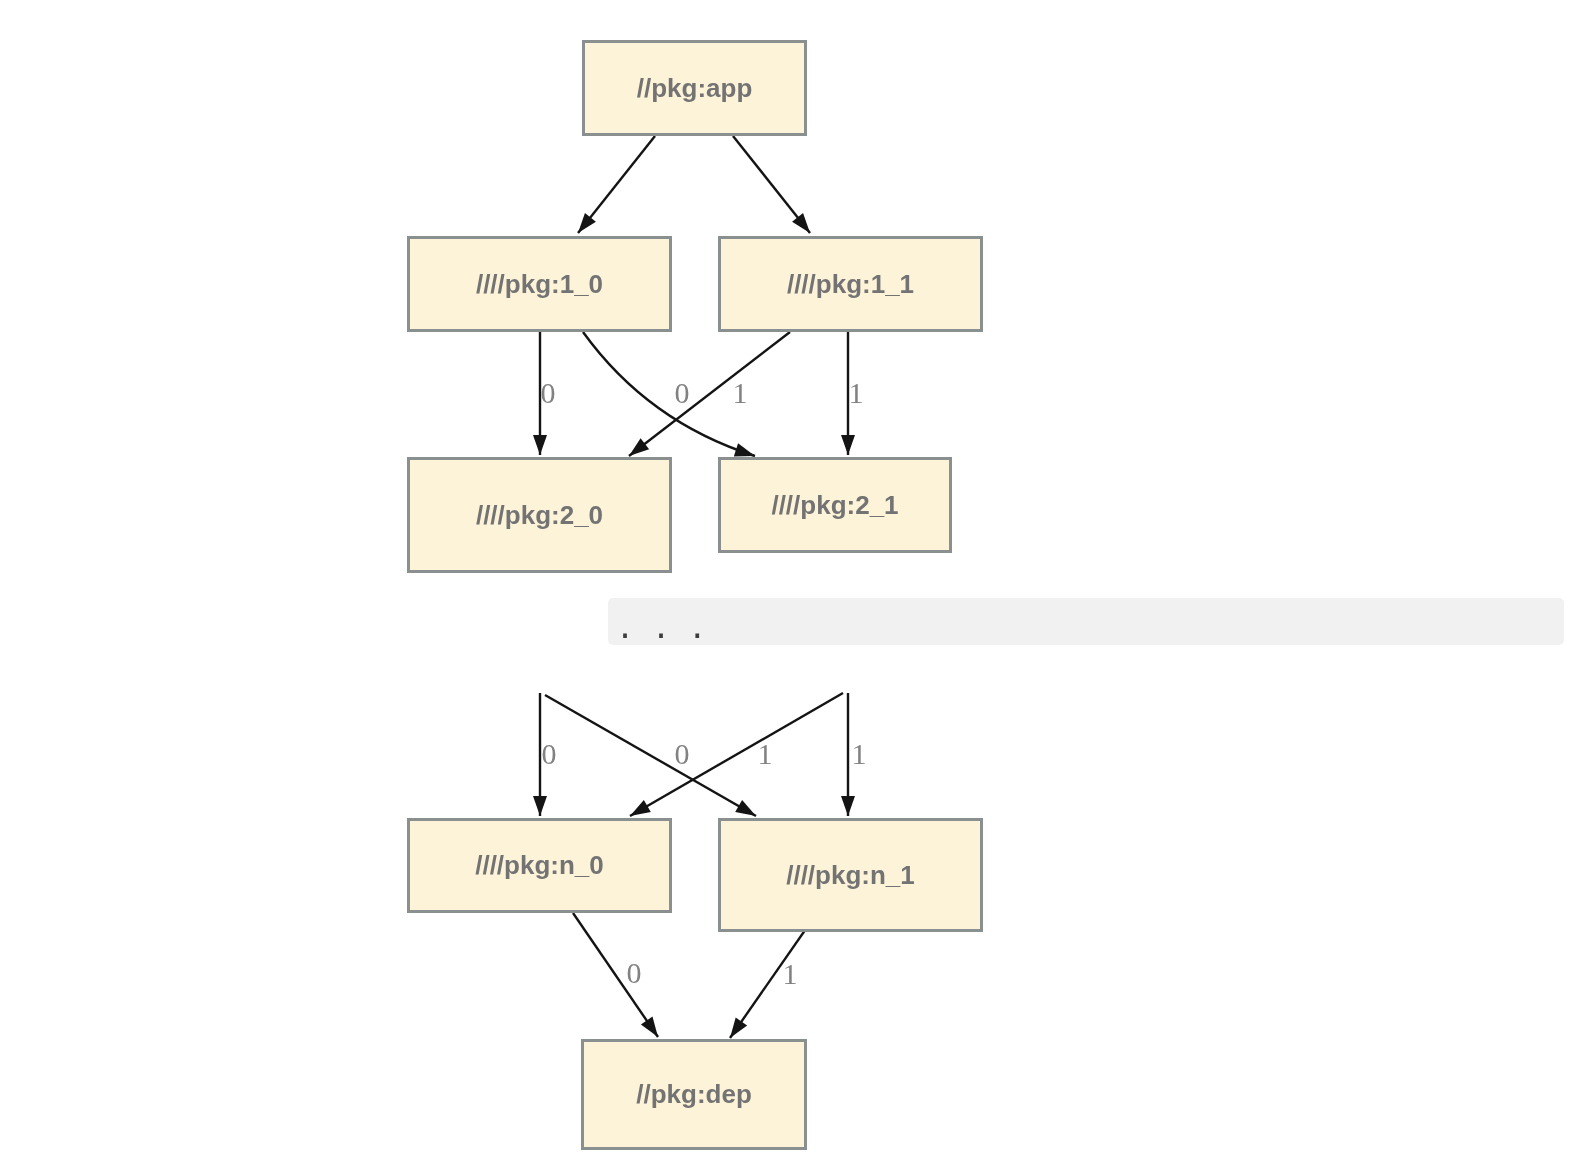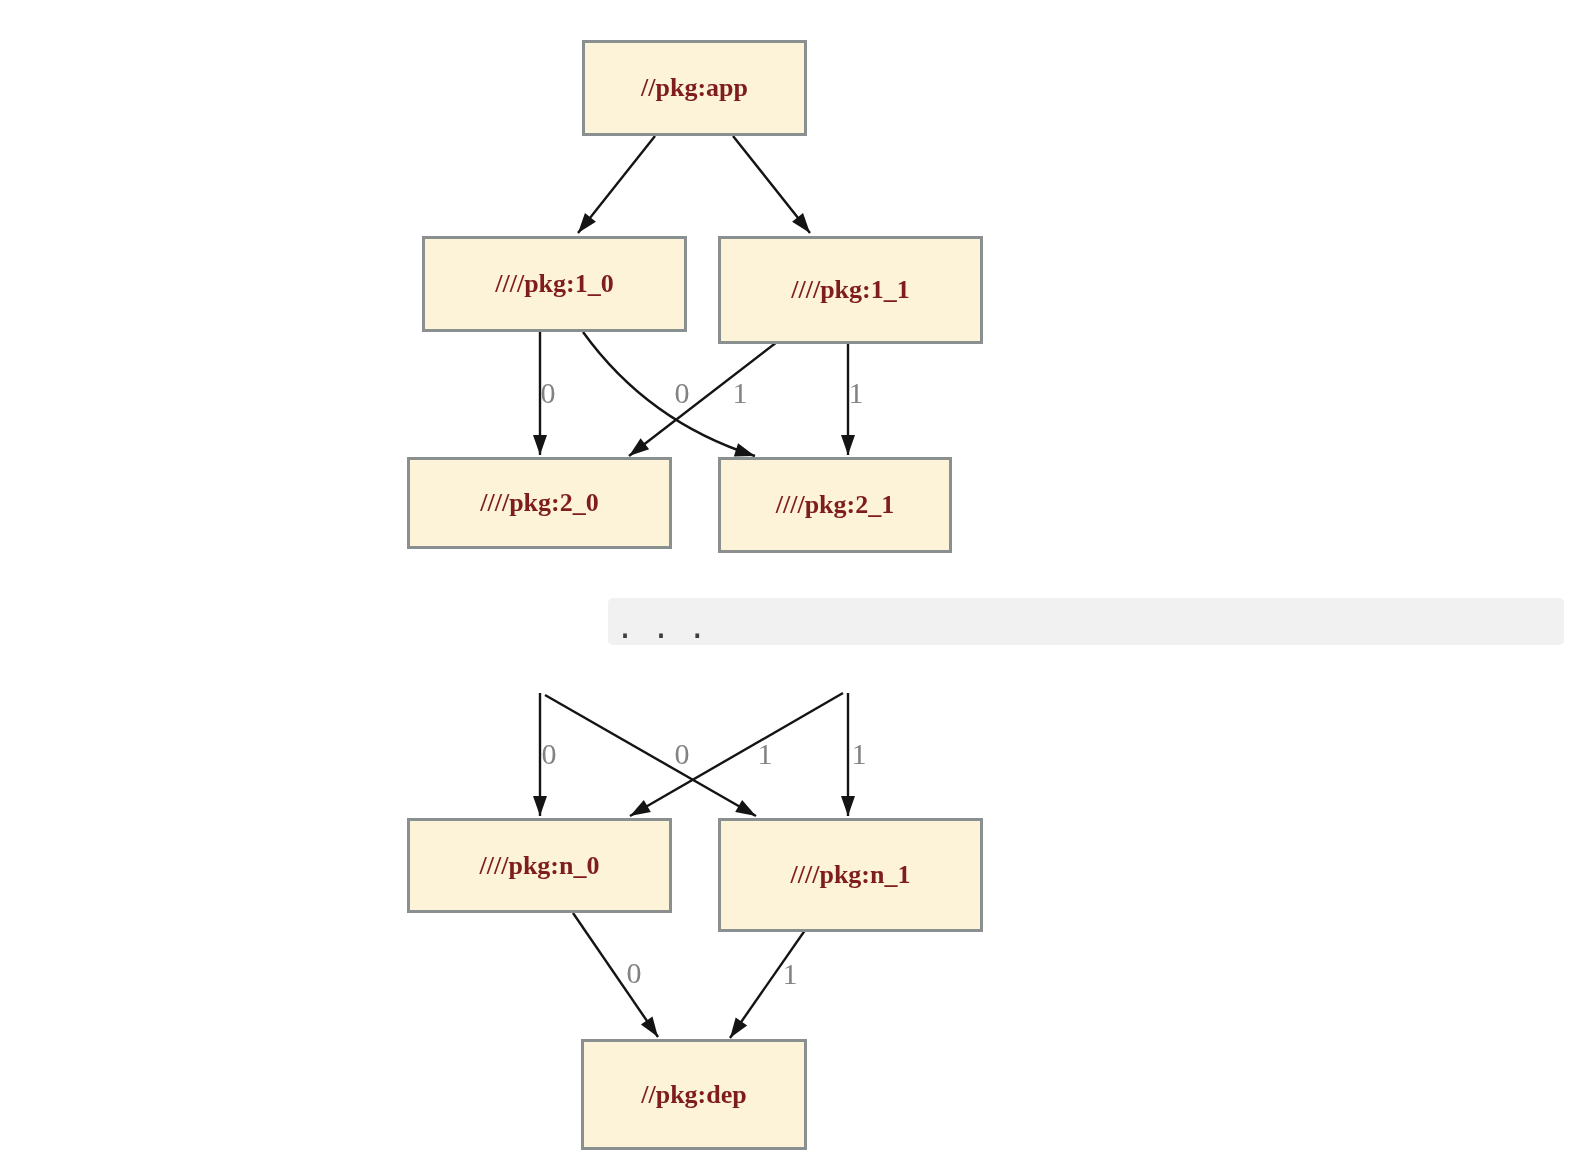--- a/index.html
+++ b/index.html
@@ -30,24 +30,24 @@
   .node {
     position: absolute;
     box-sizing: border-box;
     background: #fcf3d8;
     border: 3px solid #8a8f8f;
     display: flex;
     align-items: center;
     justify-content: center;
   }
   .node span {
-    font-family: Liberation Serif, serif;
+    font-family: Liberation Sans, sans-serif;
     font-weight: 700;
     font-size: 26px;
-    color: #7f1d1d;
+    color: #737373;
     letter-spacing: 0;
     white-space: pre;
   }
   .band {
     position: absolute;
     left: 608px;
     top: 598px;
     width: 956px;
     height: 47px;
     background: #f1f1f2;
@@ -103,29 +103,29 @@
     <path class="edge" d="M817,913 L730,1038" marker-end="url(#ah)"></path>
 
     <text class="edge-label" x="634" y="983">0</text>
     <text class="edge-label" x="790" y="984">1</text>
   </svg>
 
   <div class="node" style="left:582px;top:40px;width:225px;height:96px">
     <span>//pkg:app</span>
   </div>
 
-  <div class="node" style="left:422px;top:236px;width:265px;height:96px">
+  <div class="node" style="left:407px;top:236px;width:265px;height:96px">
     <span>////pkg:1_0</span>
   </div>
 
-  <div class="node" style="left:718px;top:236px;width:265px;height:108px">
+  <div class="node" style="left:718px;top:236px;width:265px;height:96px">
     <span>////pkg:1_1</span>
   </div>
 
-  <div class="node" style="left:407px;top:457px;width:265px;height:92px">
+  <div class="node" style="left:407px;top:457px;width:265px;height:116px">
     <span>////pkg:2_0</span>
   </div>
 
   <div class="node" style="left:718px;top:457px;width:234px;height:96px">
     <span>////pkg:2_1</span>
   </div>
 
   <div class="band">
     <span class="dots">. . .</span>
   </div>

